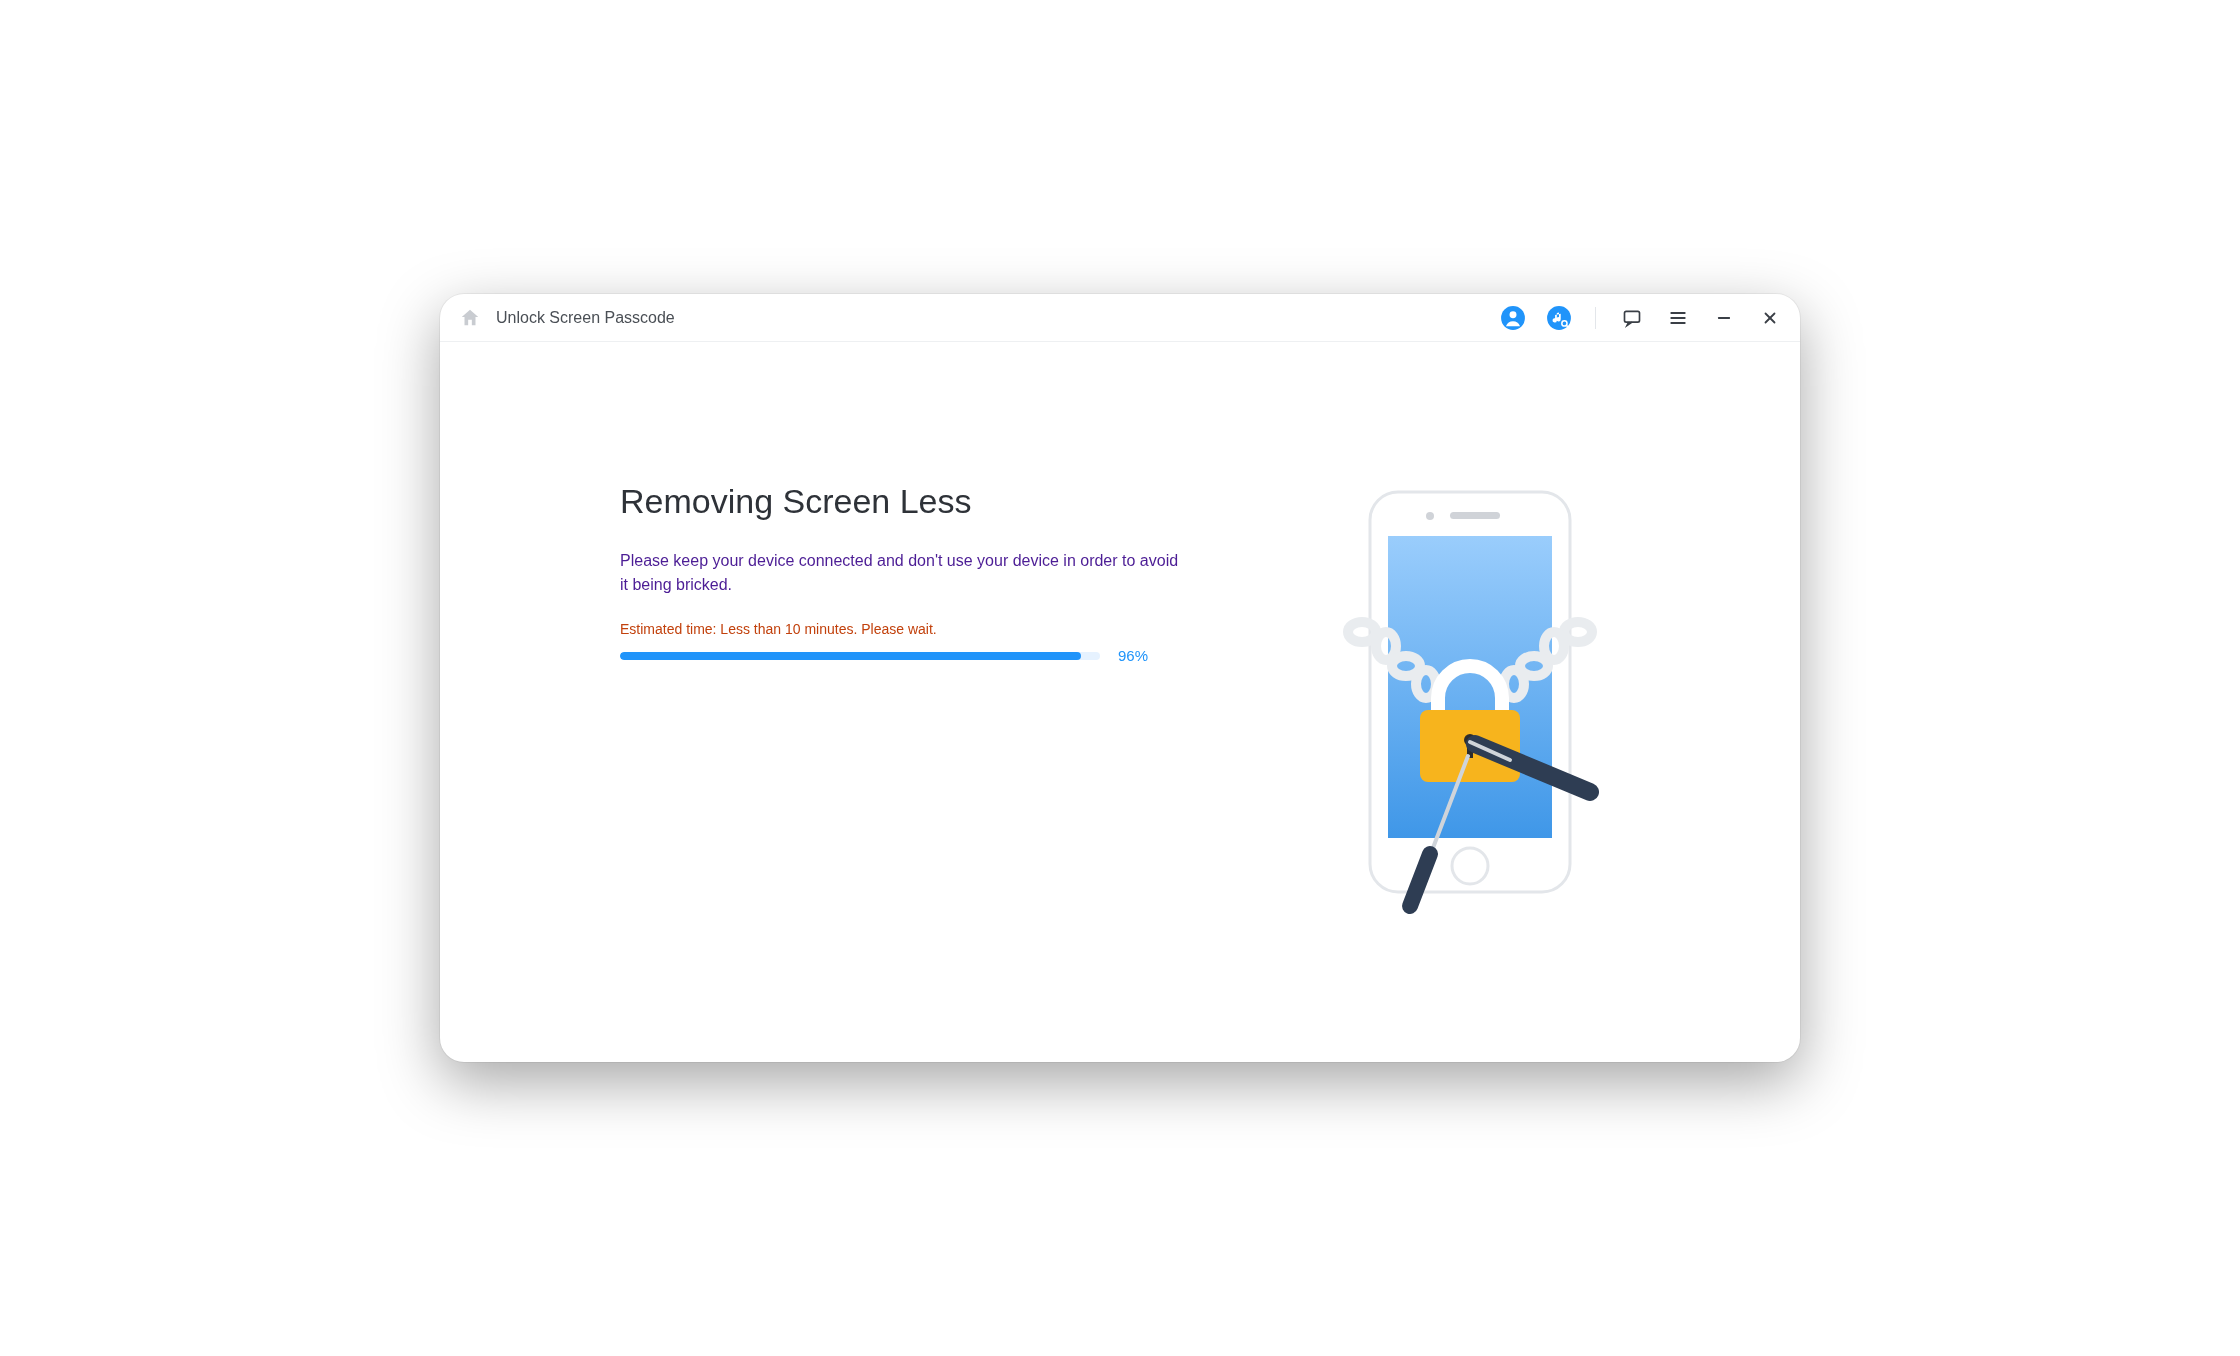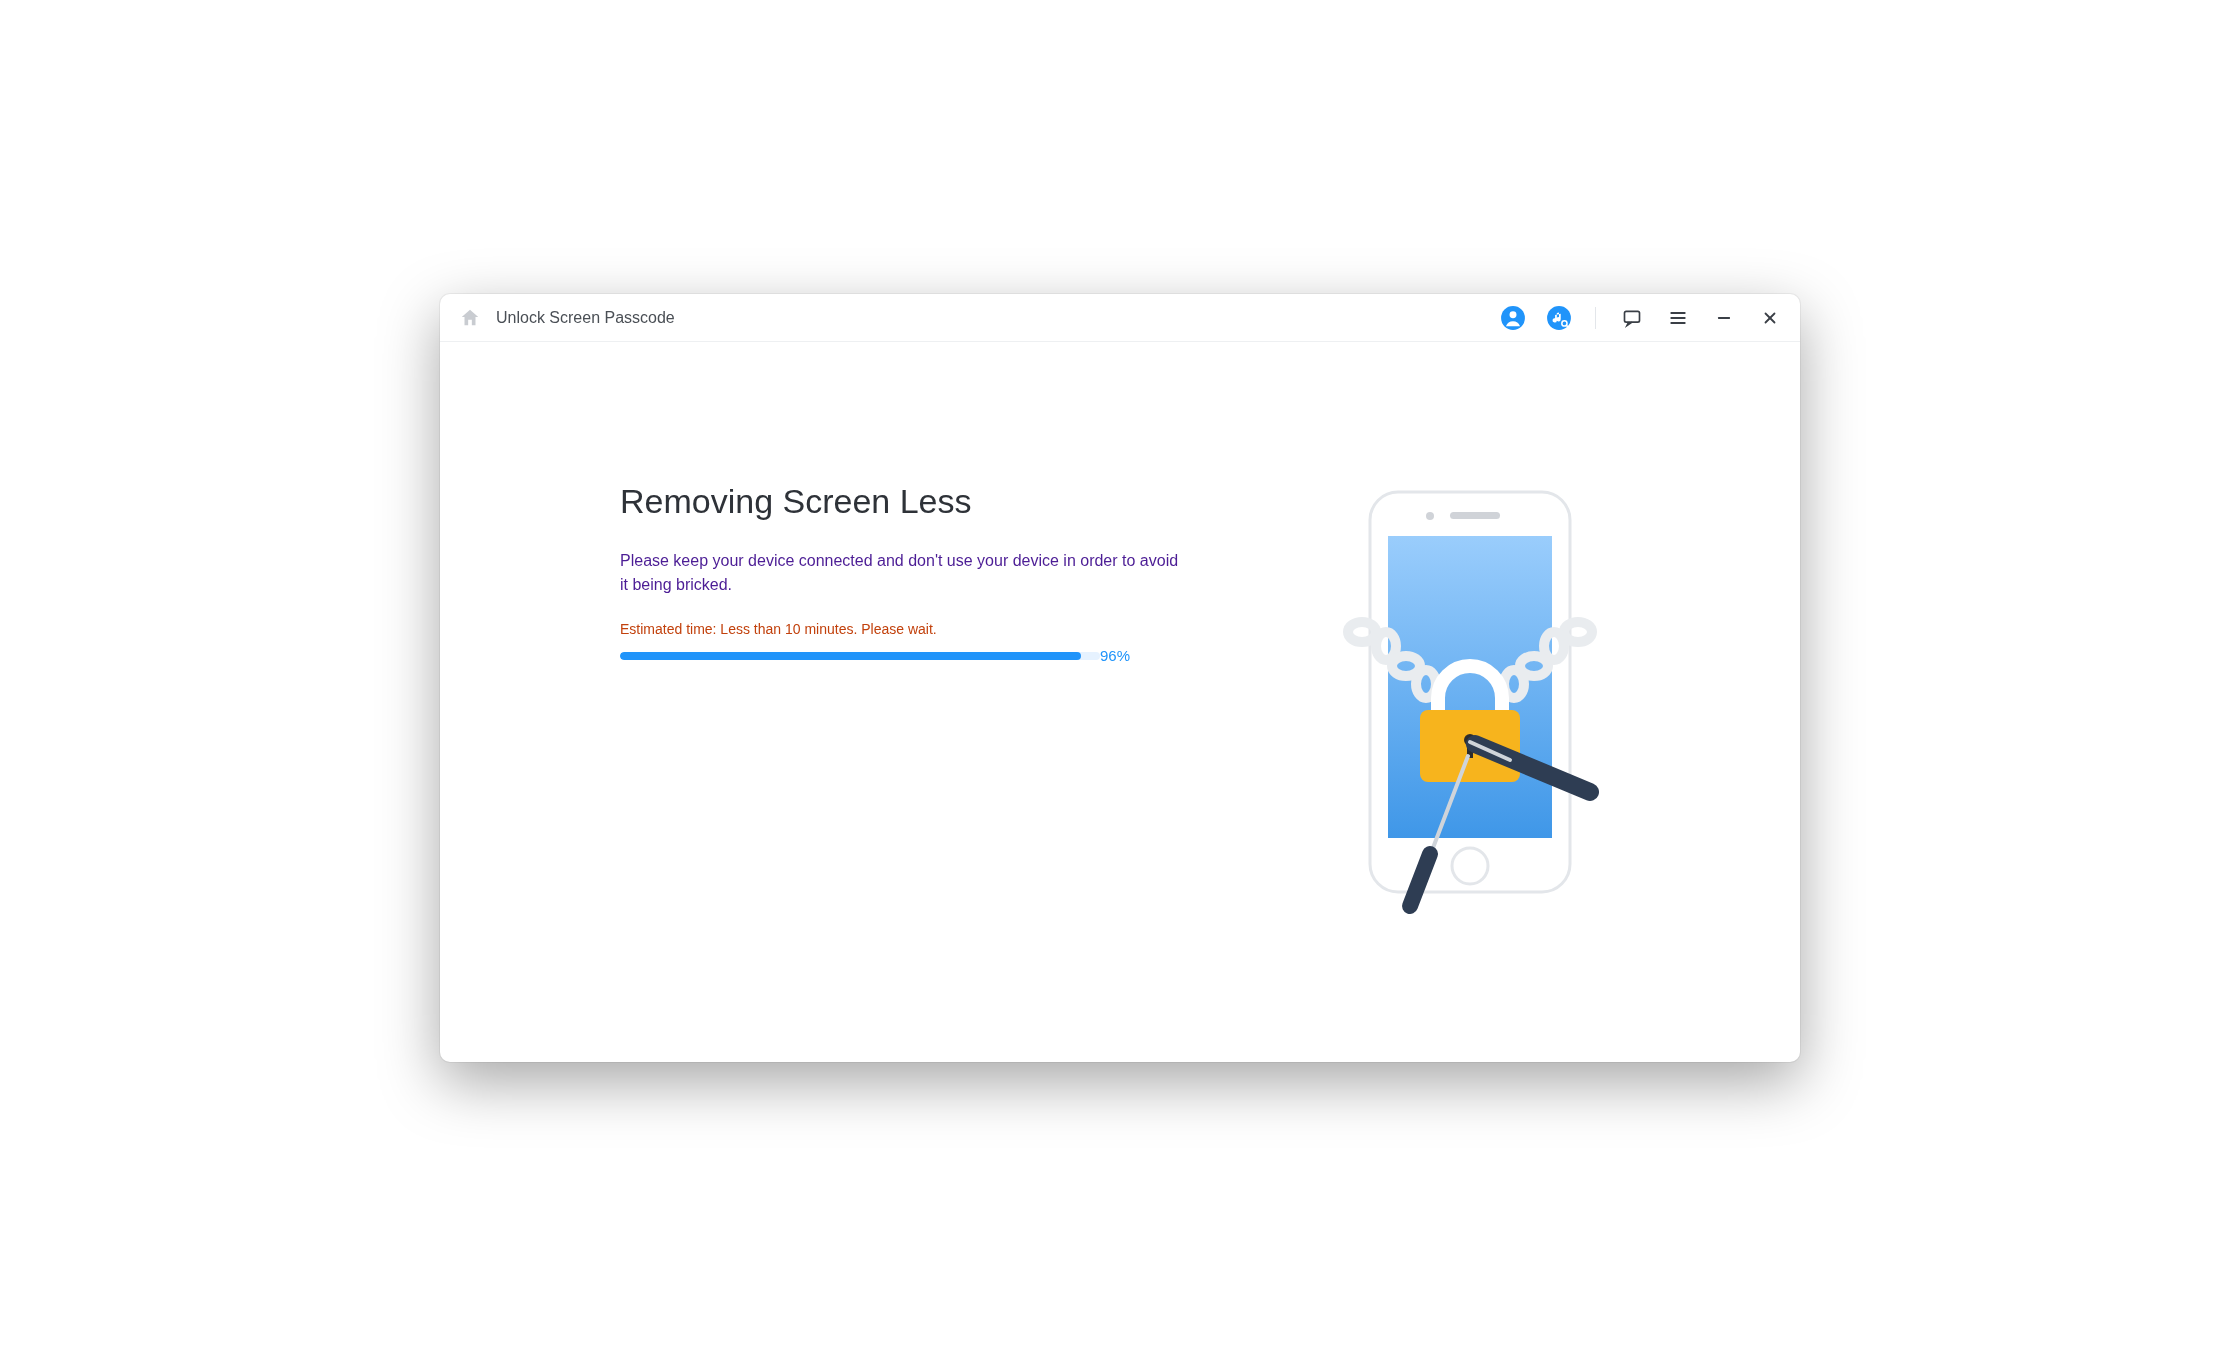--- a/index.html
+++ b/index.html
@@ -8,21 +8,21 @@
     background: #ffffff;
     display: flex;
     align-items: center;
     justify-content: center;
     min-height: 100vh;
     padding: 40px;
   }
   .window {
     width: 1360px;
     background: #ffffff;
-    border-radius: 10px;
+    border-radius: 24px;
     box-shadow: 0 20px 60px rgba(0,0,0,0.35), 0 0 0 1px rgba(0,0,0,0.05);
     overflow: hidden;
   }
   .titlebar {
     display: flex;
     align-items: center;
     height: 48px;
     padding: 0 16px;
     border-bottom: 1px solid #eef0f2;
   }
@@ -79,21 +79,21 @@
     max-width: 560px;
   }
   .main-estimate {
     font-size: 14px;
     color: #c2410c;
     margin-bottom: 10px;
   }
   .progress-row {
     display: flex;
     align-items: center;
-    gap: 0;
+    gap: 18px;
   }
   .progress-track {
     flex: 0 0 480px;
     height: 8px;
     background: #e6f2ff;
     border-radius: 4px;
     overflow: hidden;
     position: relative;
   }
   .progress-fill {

